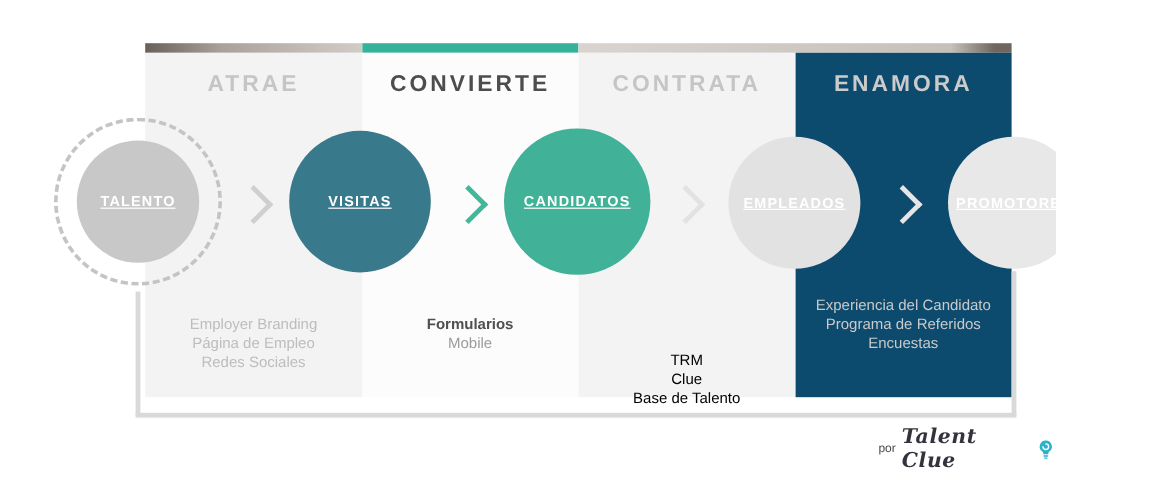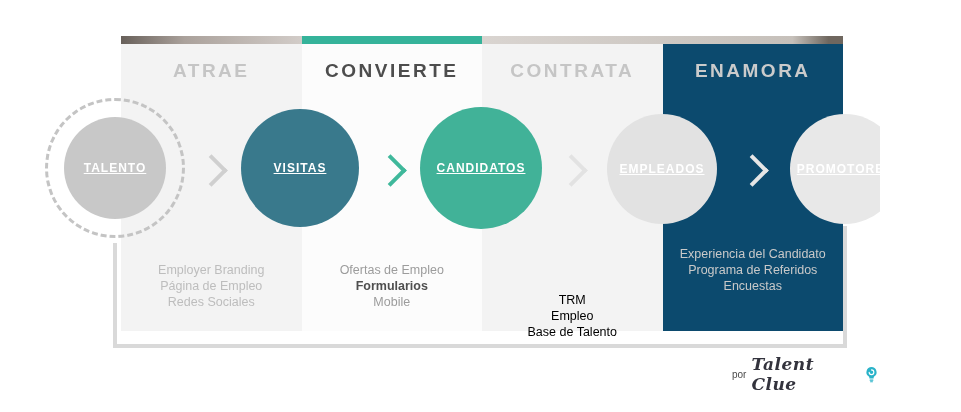--- a/index.html
+++ b/index.html
@@ -74,31 +74,30 @@
       <div class="col-list" style="color: rgb(189, 189, 189);">
         <div class="li">Employer Branding</div>
         <div class="li">Página de Empleo</div>
         <div class="li">Redes Sociales</div>
       </div>
     </div>
 
     <div class="stage" style="background-color: rgb(252, 252, 252);">
       <div class="col-header" style="color: rgb(77, 77, 77); margin-top: 16px;">CONVIERTE</div>
       <div class="col-list" style="color: rgb(156, 156, 156);">
-        <div class="li">Ofertas de Empleo</div>
         <div class="li em" style="color: rgb(79, 79, 79);">Formularios</div>
         <div class="li">Mobile</div>
       </div>
     </div>
 
     <div class="stage" style="background-color: rgb(243, 243, 243);">
       <div class="col-header" style="color: rgb(197, 197, 197);">CONTRATA</div>
       <div class="col-list" style="color: #000000; margin-top: 30px;">
         <div class="li">TRM</div>
-        <div class="li">Empleo</div>
+        <div class="li">Clue</div>
         <div class="li">Base de Talento</div>
       </div>
     </div>
 
     <div class="stage" style="background-color: #0c4a6e;">
       <div class="col-header" style="color: rgb(203, 203, 203);">ENAMORA</div>
       <div class="col-list list-4" style="color: rgb(201, 201, 201);">
         <div class="li">Experiencia del Candidato</div>
         <div class="li">Programa de Referidos</div>
         <div class="li">Encuestas</div>

